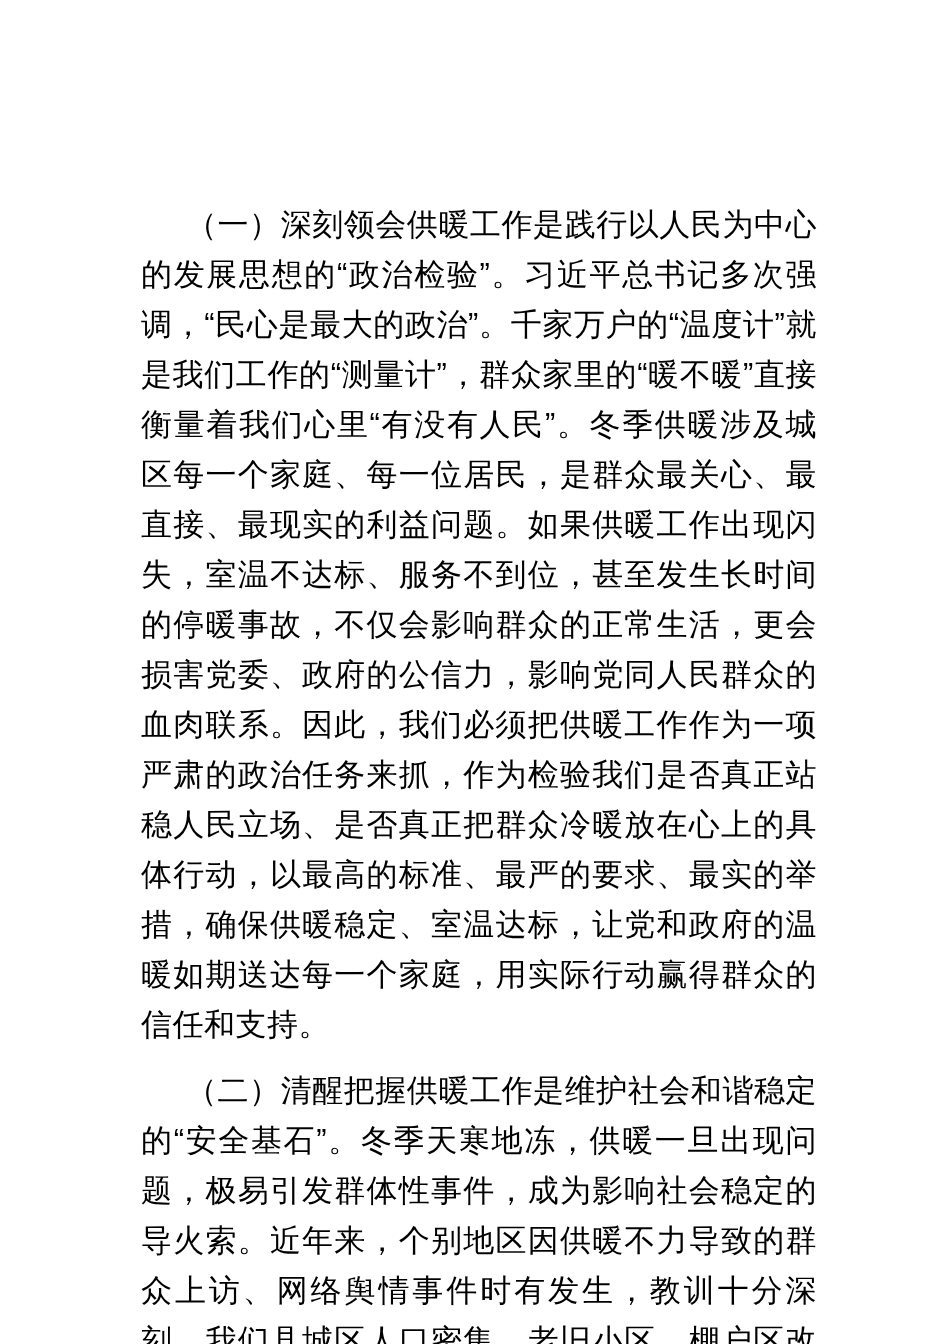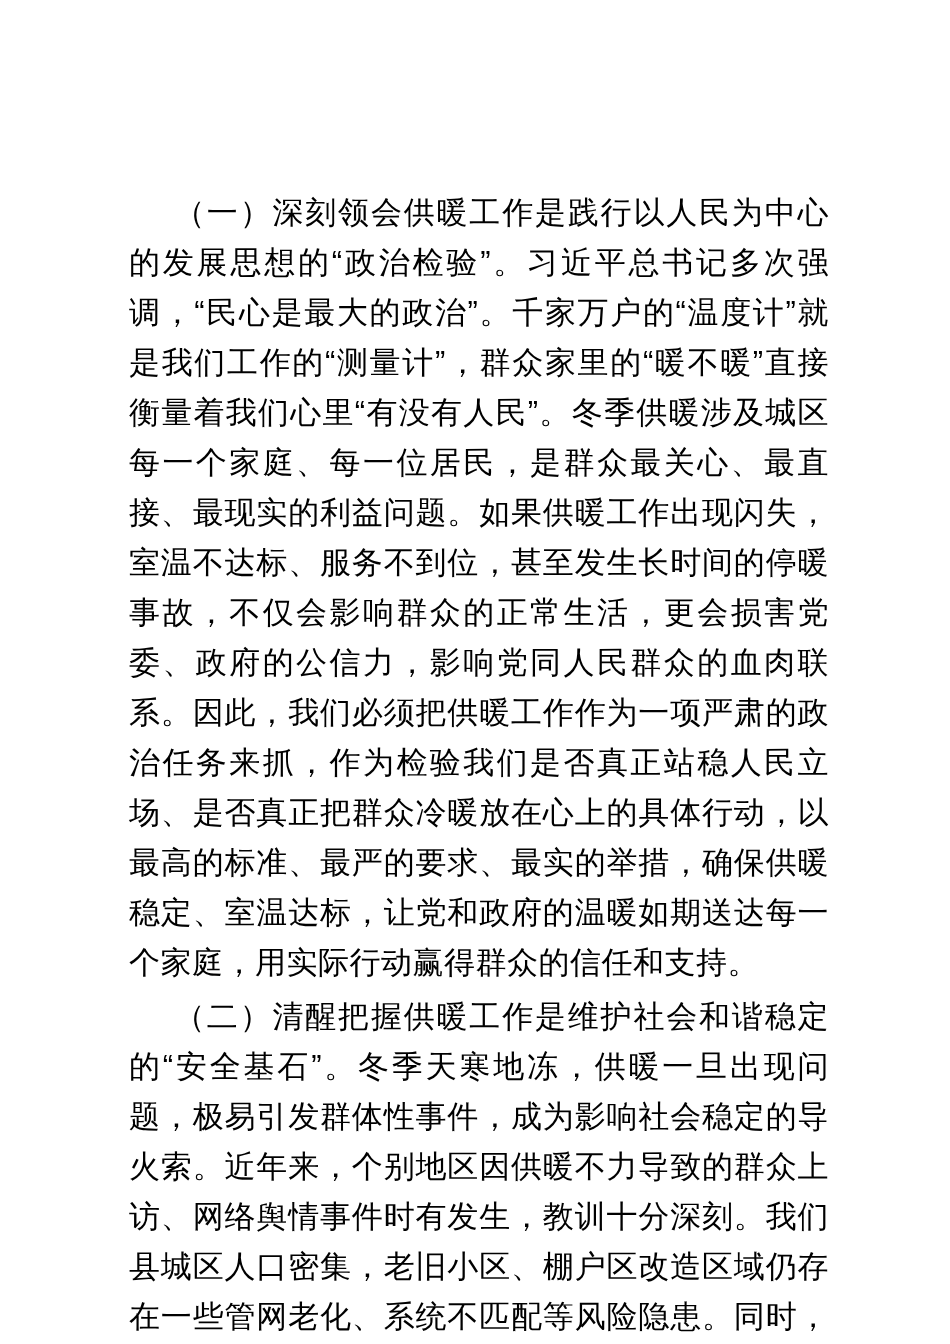--- a/index.html
+++ b/index.html
@@ -26,21 +26,21 @@
     width: 708px;
     color: #000000;
     font-size: 31px;
     line-height: 50px;
     font-weight: 400;
     text-align: justify;
     text-justify: inter-ideograph;
     letter-spacing: 0.5px;
   }
   .content p {
-    margin: 4px;
+    margin: 16px;
     padding: 0;
     text-indent: 45px;
   }
 </style>
 </head>
 <body>
 
 <div class="page">
   <div class="content">
     <p>（一）深刻领会供暖工作是践行以人民为中心的发展思想的“政治检验”。习近平总书记多次强调，“民心是最大的政治”。千家万户的“温度计”就是我们工作的“测量计”，群众家里的“暖不暖”直接衡量着我们心里“有没有人民”。冬季供暖涉及城区每一个家庭、每一位居民，是群众最关心、最直接、最现实的利益问题。如果供暖工作出现闪失，室温不达标、服务不到位，甚至发生长时间的停暖事故，不仅会影响群众的正常生活，更会损害党委、政府的公信力，影响党同人民群众的血肉联系。因此，我们必须把供暖工作作为一项严肃的政治任务来抓，作为检验我们是否真正站稳人民立场、是否真正把群众冷暖放在心上的具体行动，以最高的标准、最严的要求、最实的举措，确保供暖稳定、室温达标，让党和政府的温暖如期送达每一个家庭，用实际行动赢得群众的信任和支持。</p>

